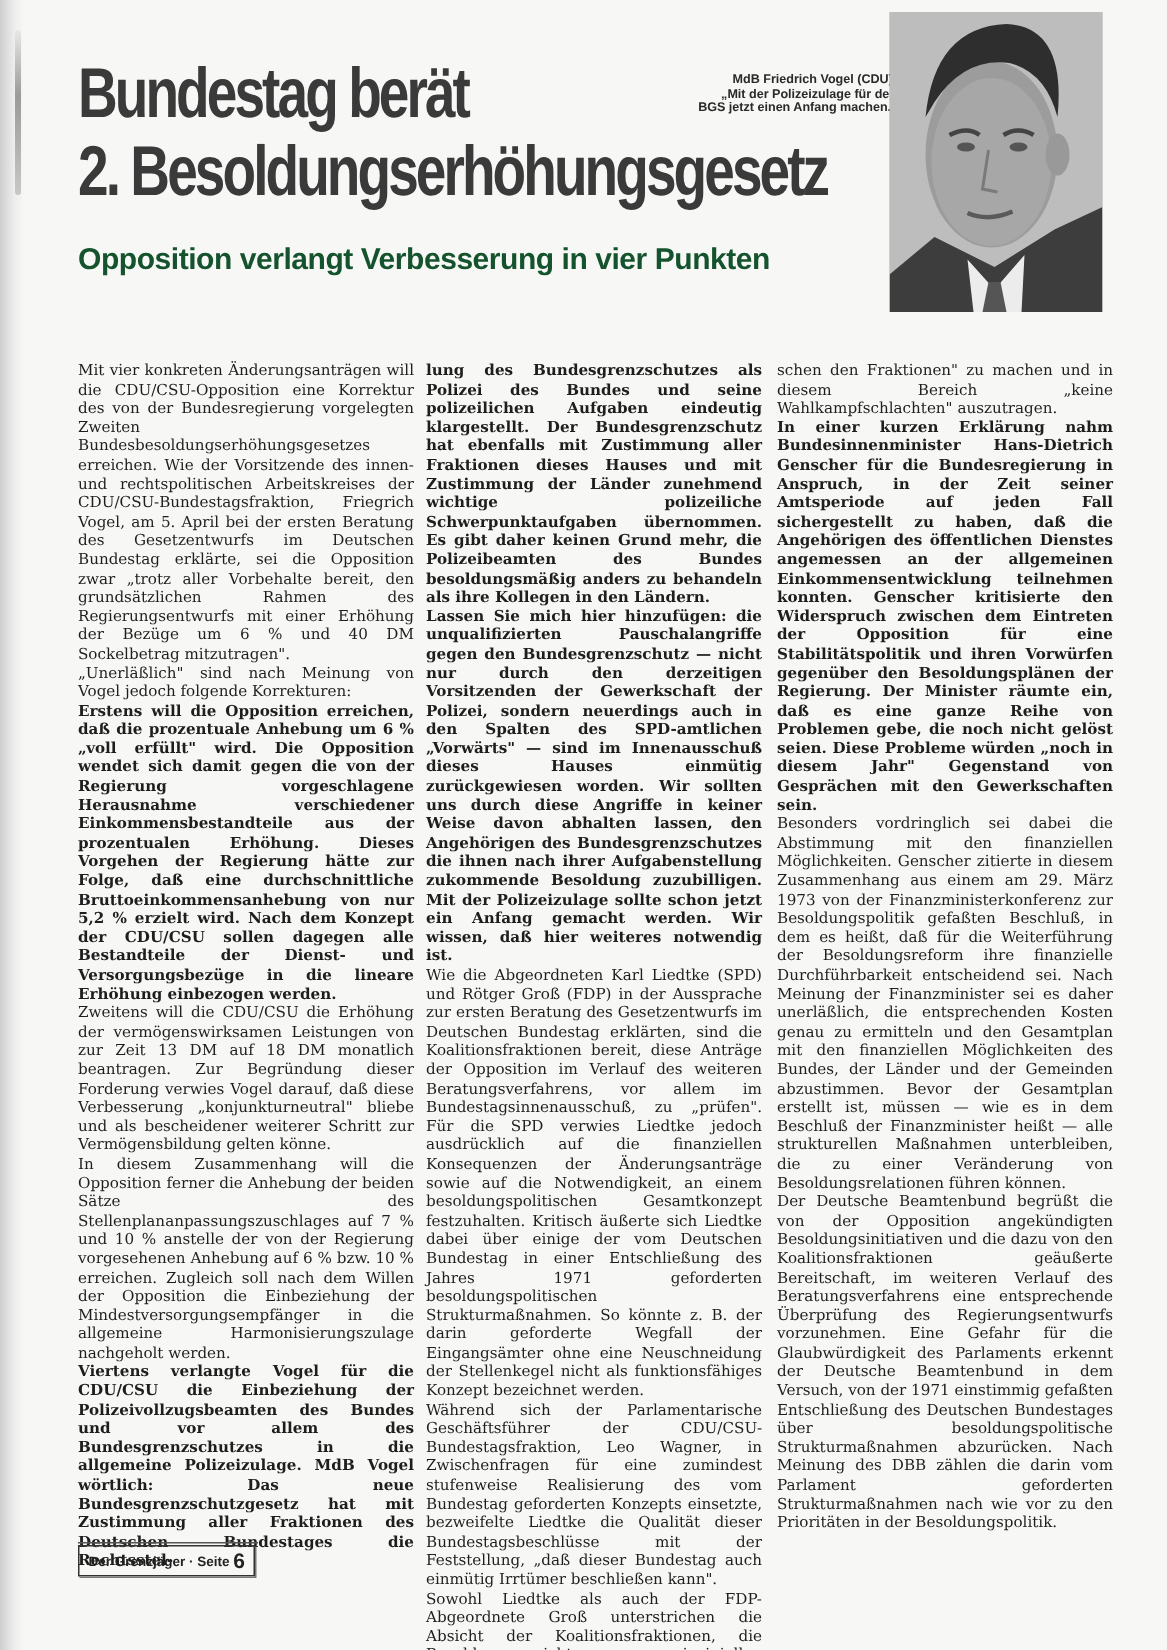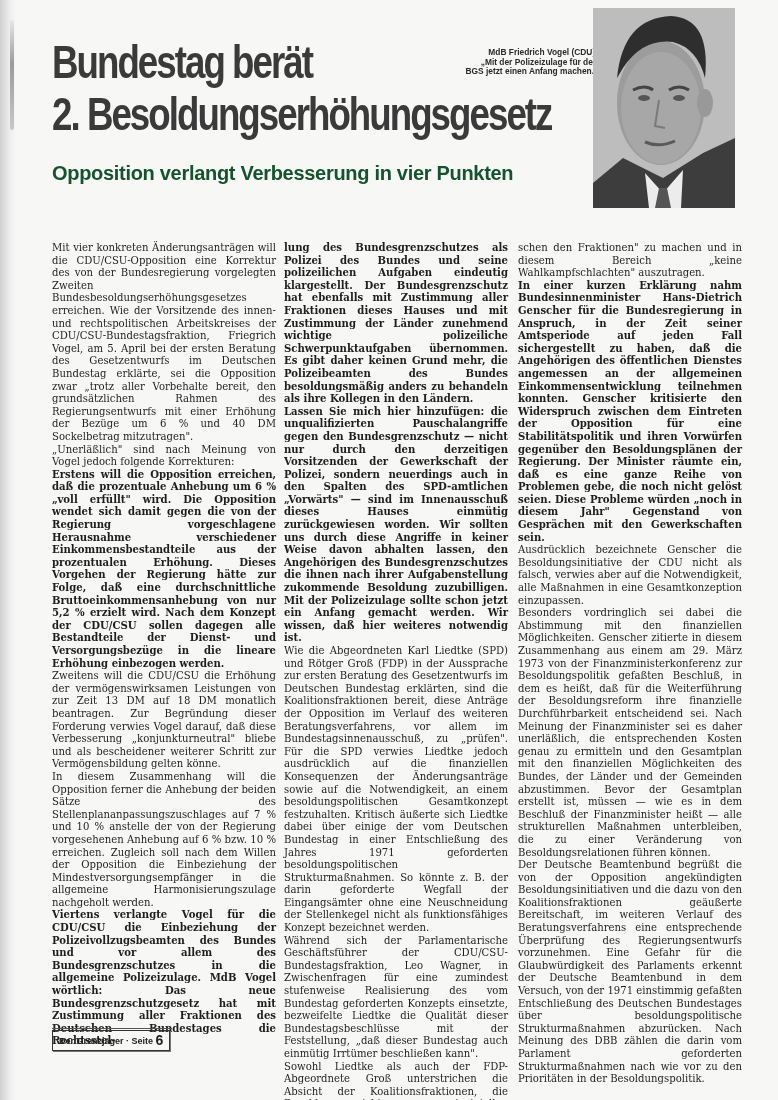--- a/index.html
+++ b/index.html
@@ -122,21 +122,20 @@
   <p class="b">lung des Bundesgrenzschutzes als Polizei des Bundes und seine polizeilichen Aufgaben eindeutig klargestellt. Der Bundesgrenzschutz hat ebenfalls mit Zustimmung aller Fraktionen dieses Hauses und mit Zustimmung der Länder zunehmend wichtige polizeiliche Schwerpunktaufgaben übernommen. Es gibt daher keinen Grund mehr, die Polizeibeamten des Bundes besoldungsmäßig anders zu behandeln als ihre Kollegen in den Ländern.</p>
   <p class="b">Lassen Sie mich hier hinzufügen: die unqualifizierten Pauschalangriffe gegen den Bundesgrenzschutz — nicht nur durch den derzeitigen Vorsitzenden der Gewerkschaft der Polizei, sondern neuerdings auch in den Spalten des SPD-amtlichen „Vorwärts" — sind im Innenausschuß dieses Hauses einmütig zurückgewiesen worden. Wir sollten uns durch diese Angriffe in keiner Weise davon abhalten lassen, den Angehörigen des Bundesgrenzschutzes die ihnen nach ihrer Aufgabenstellung zukommende Besoldung zuzubilligen. Mit der Polizeizulage sollte schon jetzt ein Anfang gemacht werden. Wir wissen, daß hier weiteres notwendig ist.</p>
   <p>Wie die Abgeordneten Karl Liedtke (SPD) und Rötger Groß (FDP) in der Aussprache zur ersten Beratung des Gesetzentwurfs im Deutschen Bundestag erklärten, sind die Koalitionsfraktionen bereit, diese Anträge der Opposition im Verlauf des weiteren Beratungsverfahrens, vor allem im Bundestagsinnenausschuß, zu „prüfen". Für die SPD verwies Liedtke jedoch ausdrücklich auf die finanziellen Konsequenzen der Änderungsanträge sowie auf die Notwendigkeit, an einem besoldungspolitischen Gesamtkonzept festzuhalten. Kritisch äußerte sich Liedtke dabei über einige der vom Deutschen Bundestag in einer Entschließung des Jahres 1971 geforderten besoldungspolitischen Strukturmaßnahmen. So könnte z. B. der darin geforderte Wegfall der Eingangsämter ohne eine Neuschneidung der Stellenkegel nicht als funktionsfähiges Konzept bezeichnet werden.</p>
   <p>Während sich der Parlamentarische Geschäftsführer der CDU/CSU-Bundestagsfraktion, Leo Wagner, in Zwischenfragen für eine zumindest stufenweise Realisierung des vom Bundestag geforderten Konzepts einsetzte, bezweifelte Liedtke die Qualität dieser Bundestagsbeschlüsse mit der Feststellung, „daß dieser Bundestag auch einmütig Irrtümer beschließen kann".</p>
   <p>Sowohl Liedtke als auch der FDP-Abgeordnete Groß unterstrichen die Absicht der Koalitionsfraktionen, die Besoldung nicht zum „prinzipiellen Streitfeld zwi-</p>
 </div>
 
 <div class="column col3">
   <p>schen den Fraktionen" zu machen und in diesem Bereich „keine Wahlkampfschlachten" auszutragen.</p>
   <p class="b">In einer kurzen Erklärung nahm Bundesinnenminister Hans-Dietrich Genscher für die Bundesregierung in Anspruch, in der Zeit seiner Amtsperiode auf jeden Fall sichergestellt zu haben, daß die Angehörigen des öffentlichen Dienstes angemessen an der allgemeinen Einkommensentwicklung teilnehmen konnten. Genscher kritisierte den Widerspruch zwischen dem Eintreten der Opposition für eine Stabilitätspolitik und ihren Vorwürfen gegenüber den Besoldungsplänen der Regierung. Der Minister räumte ein, daß es eine ganze Reihe von Problemen gebe, die noch nicht gelöst seien. Diese Probleme würden „noch in diesem Jahr" Gegenstand von Gesprächen mit den Gewerkschaften sein.</p>
-  <p>Ausdrücklich bezeichnete Genscher die Besoldungsinitiative der CDU nicht als falsch, verwies aber auf die Notwendigkeit, alle Maßnahmen in eine Gesamtkonzeption einzupassen.</p>
   <p>Besonders vordringlich sei dabei die Abstimmung mit den finanziellen Möglichkeiten. Genscher zitierte in diesem Zusammenhang aus einem am 29. März 1973 von der Finanzministerkonferenz zur Besoldungspolitik gefaßten Beschluß, in dem es heißt, daß für die Weiterführung der Besoldungsreform ihre finanzielle Durchführbarkeit entscheidend sei. Nach Meinung der Finanzminister sei es daher unerläßlich, die entsprechenden Kosten genau zu ermitteln und den Gesamtplan mit den finanziellen Möglichkeiten des Bundes, der Länder und der Gemeinden abzustimmen. Bevor der Gesamtplan erstellt ist, müssen — wie es in dem Beschluß der Finanzminister heißt — alle strukturellen Maßnahmen unterbleiben, die zu einer Veränderung von Besoldungsrelationen führen können.</p>
   <p>Der Deutsche Beamtenbund begrüßt die von der Opposition angekündigten Besoldungsinitiativen und die dazu von den Koalitionsfraktionen geäußerte Bereitschaft, im weiteren Verlauf des Beratungsverfahrens eine entsprechende Überprüfung des Regierungsentwurfs vorzunehmen. Eine Gefahr für die Glaubwürdigkeit des Parlaments erkennt der Deutsche Beamtenbund in dem Versuch, von der 1971 einstimmig gefaßten Entschließung des Deutschen Bundestages über besoldungspolitische Strukturmaßnahmen abzurücken. Nach Meinung des DBB zählen die darin vom Parlament geforderten Strukturmaßnahmen nach wie vor zu den Prioritäten in der Besoldungspolitik.</p>
 </div>
 
 <div class="rule-under"></div>
 
 <div class="footer-box">
   <span>Der Grenzjäger · Seite</span>
   <span class="num">6</span>
 </div>

